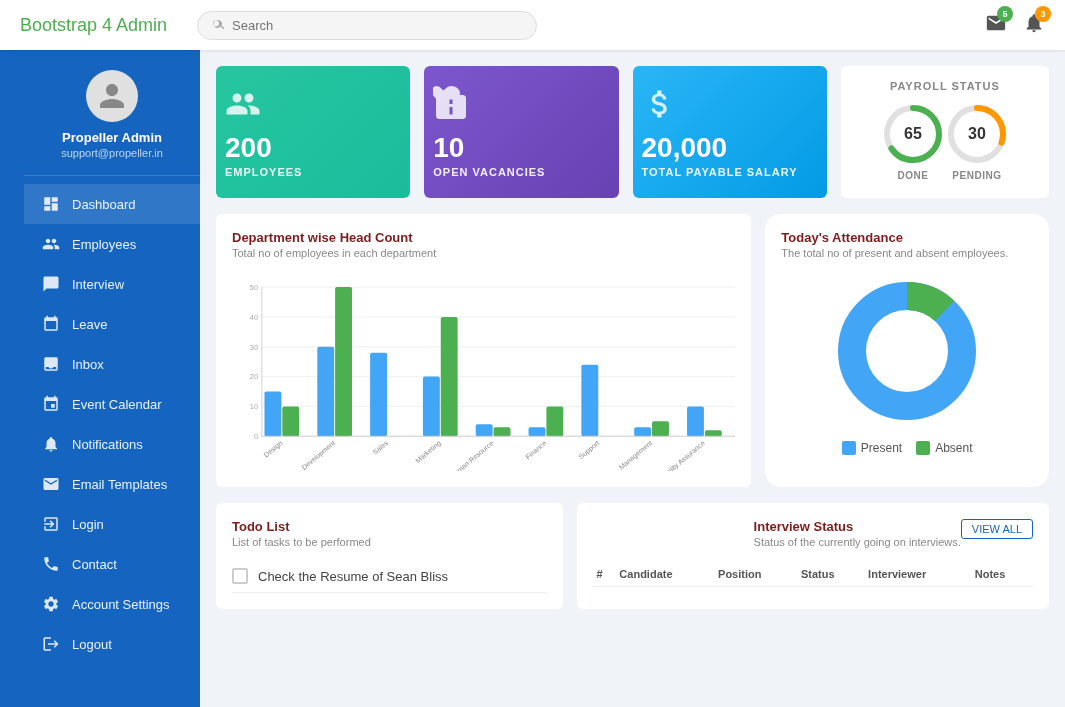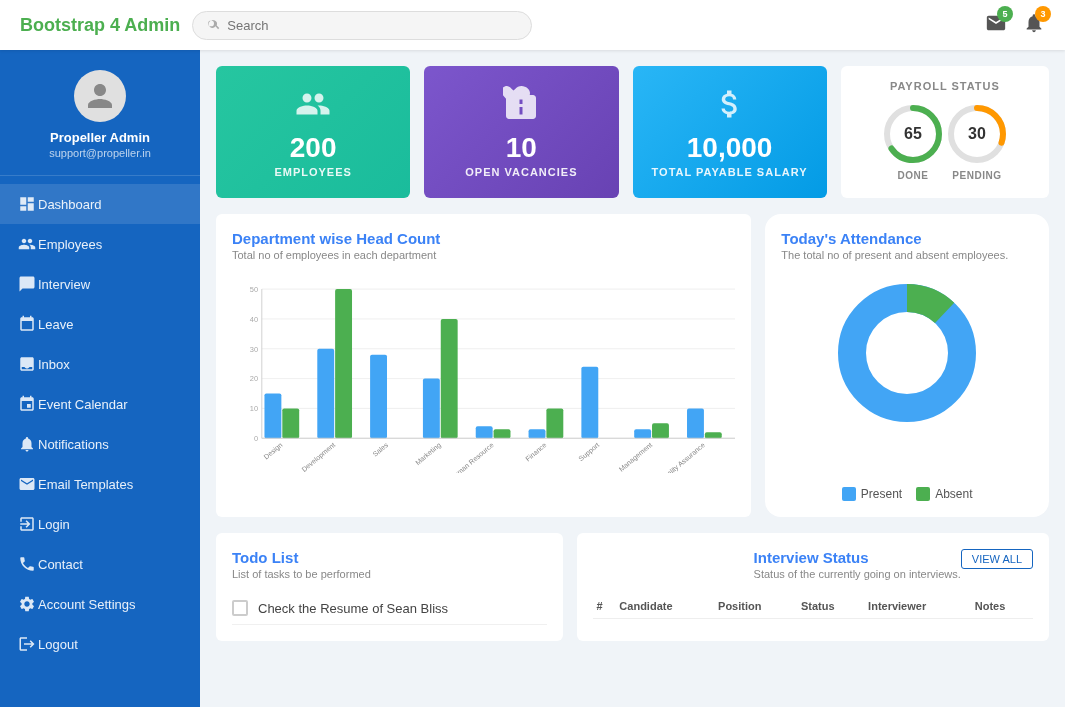--- a/index.html
+++ b/index.html
@@ -11,23 +11,23 @@
       height: 50px;
       display: flex;
       align-items: center;
       padding: 0 20px;
       box-shadow: 0 1px 3px rgba(0,0,0,0.1);
       z-index: 10;
       flex-shrink: 0;
     }
     .brand {
       font-size: 18px;
-      font-weight: 700;
+      font-weight: 400;
       color: #1565c0;
-      margin-right: 12px;
+      margin-right: 30px;
       white-space: nowrap;
     }
     .brand span { color: #4caf50; }
     .search-bar {
       flex: 1;
       max-width: 340px;
       display: flex;
       background: #f5f5f5;
       border: 1px solid #ddd;
       border-radius: 20px;
@@ -70,20 +70,21 @@
     }
 
     
     .sidebar {
       width: 200px;
       background: #1565c0;
       flex-shrink: 0;
       display: flex;
       flex-direction: column;
       overflow-y: auto;
+      padding-left: 24px;
     }
     .sidebar-user {
       display: flex;
       flex-direction: column;
       align-items: center;
       padding: 20px 10px 16px;
       border-bottom: 1px solid rgba(255,255,255,0.15);
     }
     .avatar {
       width: 52px;
@@ -100,21 +101,21 @@
     .sidebar-email { color: rgba(255,255,255,0.7); font-size: 11px; margin-top: 2px; }
     .sidebar-nav { flex: 1; padding: 8px 0; }
     .sidebar-item {
       display: flex;
       align-items: center;
       padding: 11px 18px;
       color: rgba(255,255,255,0.85);
       font-size: 13px;
       cursor: pointer;
       transition: background 0.15s;
-      gap: 2px;
+      gap: 12px;
     }
     .sidebar-item:hover, .sidebar-item.active { background: rgba(255,255,255,0.12); }
     .sidebar-item svg { width: 18px; height: 18px; fill: rgba(255,255,255,0.85); flex-shrink: 0; }
     .sidebar-item-label { color: rgba(255,255,255,0.9); }
 
     
     .content {
       flex: 1;
       overflow-y: auto;
       padding: 16px;
@@ -128,21 +129,20 @@
       display: flex;
       gap: 14px;
       flex-shrink: 0;
     }
     .stat-card {
       flex: 1;
       border-radius: 6px;
       padding: 20px 9px;
       display: flex;
       flex-direction: column;
-      align-items: center;
       color: #fff;
       min-height: 110px;
       justify-content: center;
     }
     .stat-card.teal { background: linear-gradient(135deg, #26c6a0, #1abc9c); }
     .stat-card.purple { background: linear-gradient(135deg, #7c56cc, #6842b3); }
     .stat-card.blue { background: linear-gradient(135deg, #29b6f6, #039be5); }
     .stat-icon { opacity: 0.9; margin-bottom: 8px; }
     .stat-icon svg { width: 36px; height: 36px; fill: rgba(255,255,255,0.9); }
     .stat-number { font-size: 28px; font-weight: 900; line-height: 1; }
@@ -187,29 +187,28 @@
       background: #fff;
       border-radius: 6px;
       padding: 16px;
     }
     .attendance-card {
       flex: 1;
       background: #fff;
       border-radius: 16px;
       padding: 16px;
     }
-    .card-title { font-size: 15px; font-weight: 700; color: #3b82f6; margin-bottom: 2px; }
+    .card-title { font-size: 13px; font-weight: 700; color: #7f1d1d; margin-bottom: 2px; }
     .card-subtitle { font-size: 11px; color: #888; margin-bottom: 12px; }
 
     
     .donut-wrap {
       display: flex;
       flex-direction: column;
       align-items: center;
-      gap: 44px;
     }
     .donut-svg { width: 160px; height: 160px; }
     .donut-legend { display: flex; gap: 14px; margin-top: 10px; align-items: center; }
     .legend-item { display: flex; align-items: center; gap: 5px; font-size: 12px; color: #555; }
     .legend-dot { width: 14px; height: 14px; border-radius: 2px; }
     .legend-dot.blue-dot { background: #42a5f5; }
     .legend-dot.green-dot { background: #4caf50; }
 
     
     .bottom-row {
@@ -421,21 +420,21 @@
         <div class="stat-number">10</div>
         <div class="stat-label">OPEN VACANCIES</div>
       </div>
 
       <div class="stat-card blue">
         <div class="stat-icon">
           <svg viewBox="0 0 24 24">
               <path d="M11.8 10.9c-2.27-.59-3-1.2-3-2.15 0-1.09 1.01-1.85 2.7-1.85 1.78 0 2.44.85 2.5 2.1h2.21c-.07-1.72-1.12-3.3-3.21-3.81V3h-3v2.16c-1.94.42-3.5 1.68-3.5 3.61 0 2.31 1.91 3.46 4.7 4.13 2.5.6 3 1.48 3 2.41 0 .69-.49 1.79-2.7 1.79-2.06 0-2.87-.92-2.98-2.1h-2.2c.12 2.19 1.76 3.42 3.68 3.83V21h3v-2.15c1.95-.37 3.5-1.5 3.5-3.55 0-2.84-2.43-3.81-4.7-4.4z"></path>
             </svg>
         </div>
-        <div class="stat-number">10,000</div>
+        <div class="stat-number">20,000</div>
         <div class="stat-label">TOTAL PAYABLE SALARY</div>
       </div>
 
       <div class="payroll-card">
         <div class="payroll-title">PAYROLL STATUS</div>
         <div class="payroll-gauges">
           <div class="gauge-wrap">
             <div class="gauge-circle">
               <svg width="64" height="64" viewBox="0 0 64 64">
                 <circle cx="32" cy="32" r="26" fill="none" stroke="#e0e0e0" stroke-width="6"></circle>

